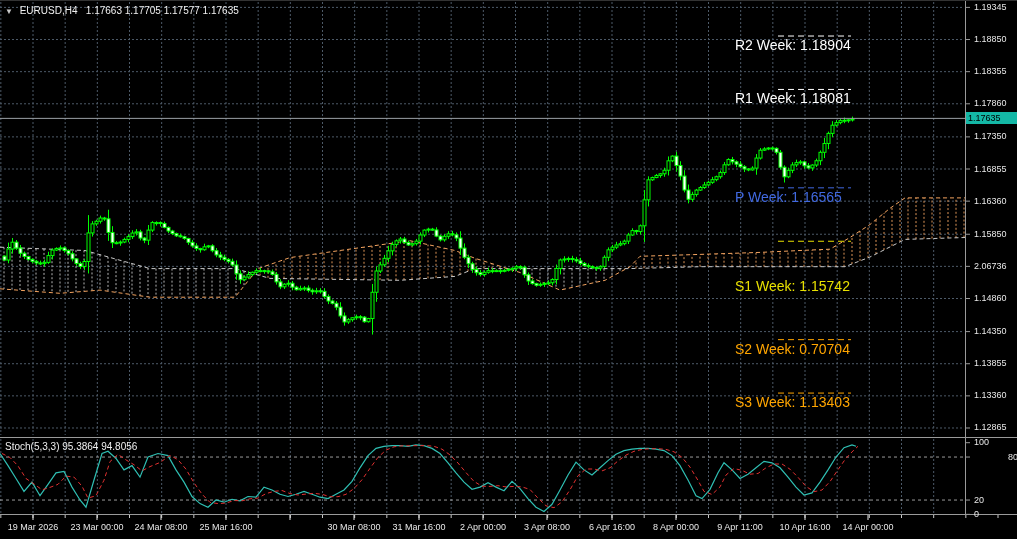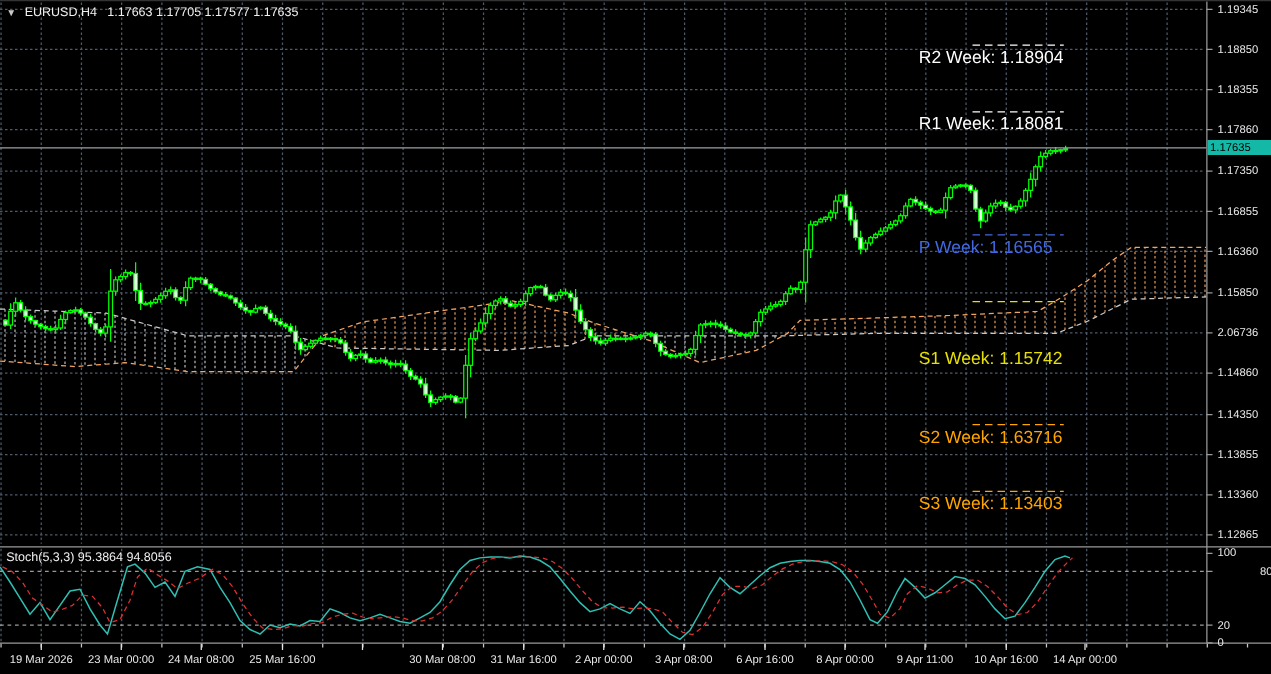--- a/index.html
+++ b/index.html
@@ -774,16 +774,16 @@
       <div class="time-label" style="left: 509px; top: 521px;">3 Apr 08:00</div>
       <div class="time-label" style="left: 574px; top: 521px;">6 Apr 16:00</div>
       <div class="time-label" style="left: 638px; top: 521px;">8 Apr 00:00</div>
       <div class="time-label" style="left: 702px; top: 521px;">9 Apr 11:00</div>
       <div class="time-label" style="left: 767px; top: 521px;">10 Apr 16:00</div>
       <div class="time-label" style="left: 830px; top: 521px;">14 Apr 00:00</div>
       <div class="pivot-label" style="left: 735px; top: 38.0234px; color: rgb(255, 255, 255);">R2 Week: 1.18904</div>
       <div class="pivot-label" style="left: 735px; top: 91.4406px; color: rgb(255, 255, 255);">R1 Week: 1.18081</div>
       <div class="pivot-label" style="left: 735px; top: 189.837px; color: rgb(65, 105, 225);">P Week: 1.16565</div>
       <div class="pivot-label" style="left: 735px; top: 243.255px; color: rgb(232, 224, 0); margin-top: 36px;">S1 Week: 1.15742</div>
-      <div class="pivot-label" style="left: 735px; top: 341.652px; color: rgb(255, 165, 0);">S2 Week: 1.63716</div>
+      <div class="pivot-label" style="left: 735px; top: 341.652px; color: rgb(255, 165, 0);">S2 Week: 0.70704</div>
       <div class="pivot-label" style="left: 735px; top: 395.069px; color: rgb(255, 165, 0);">S3 Week: 1.13403</div>
     </div>
 </div>
 
 </body></html>

